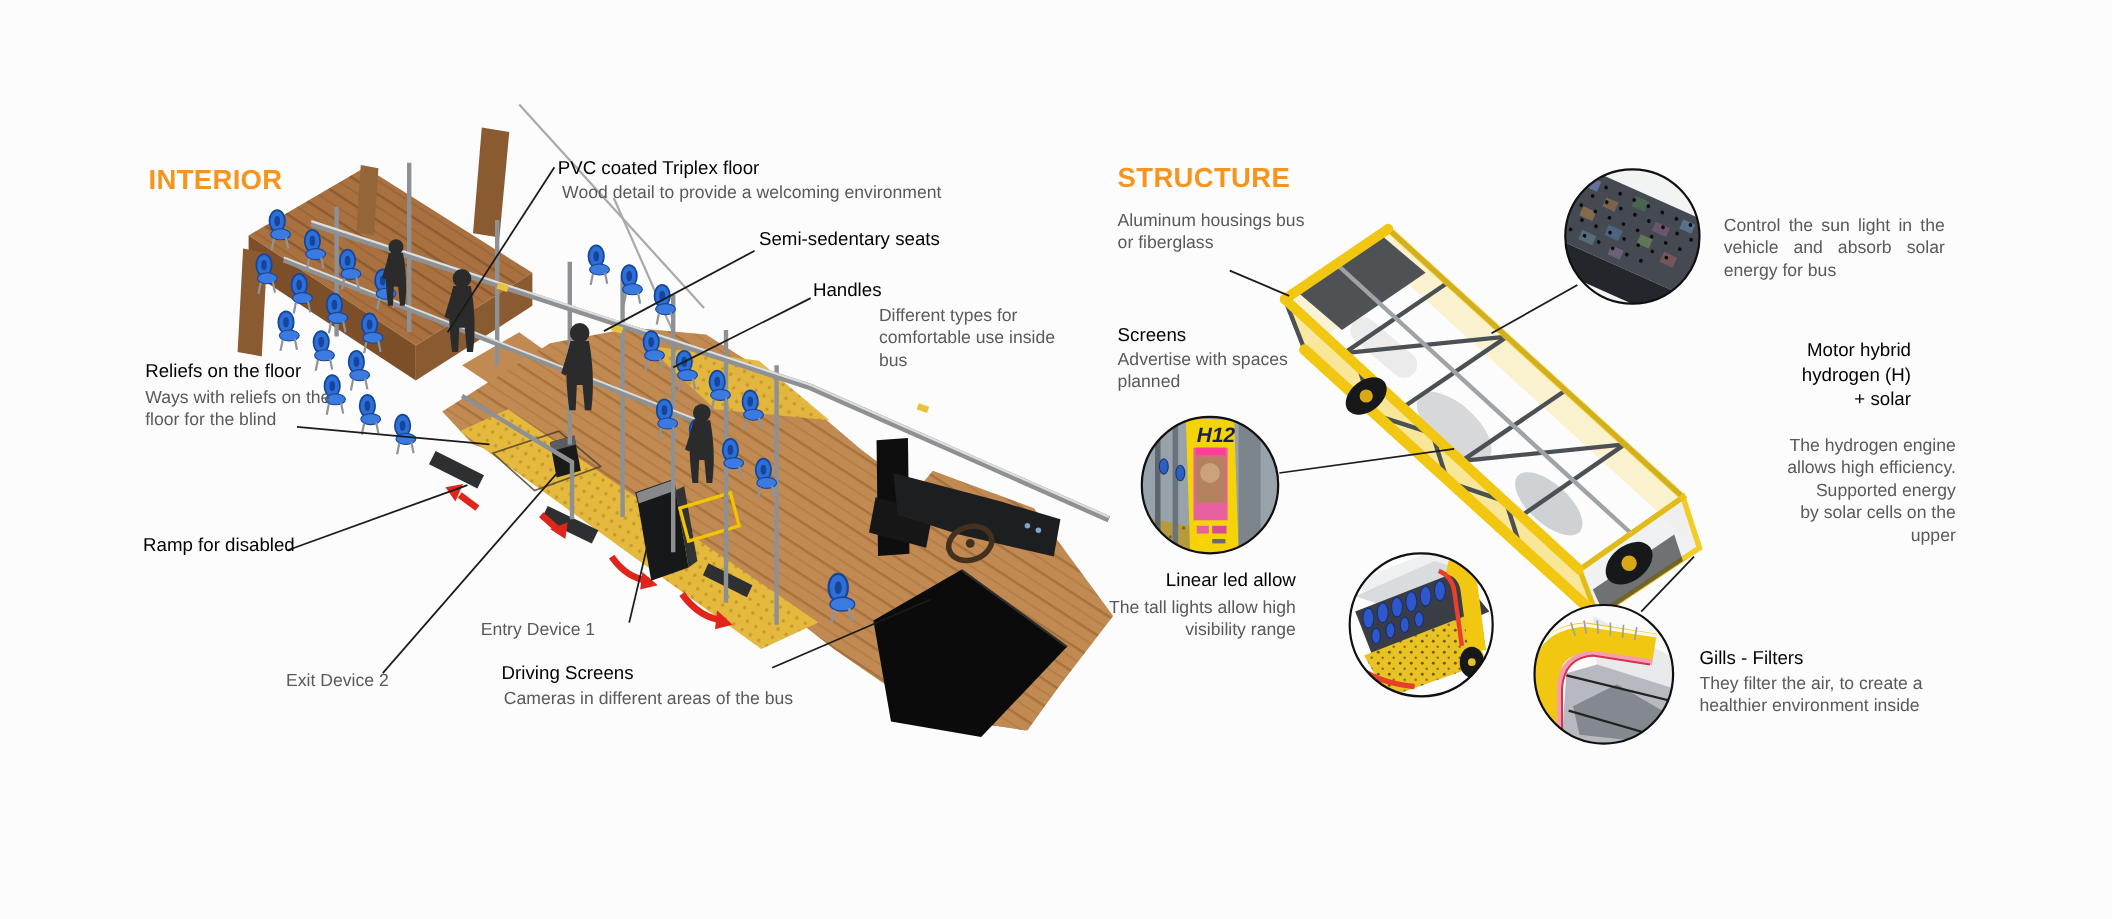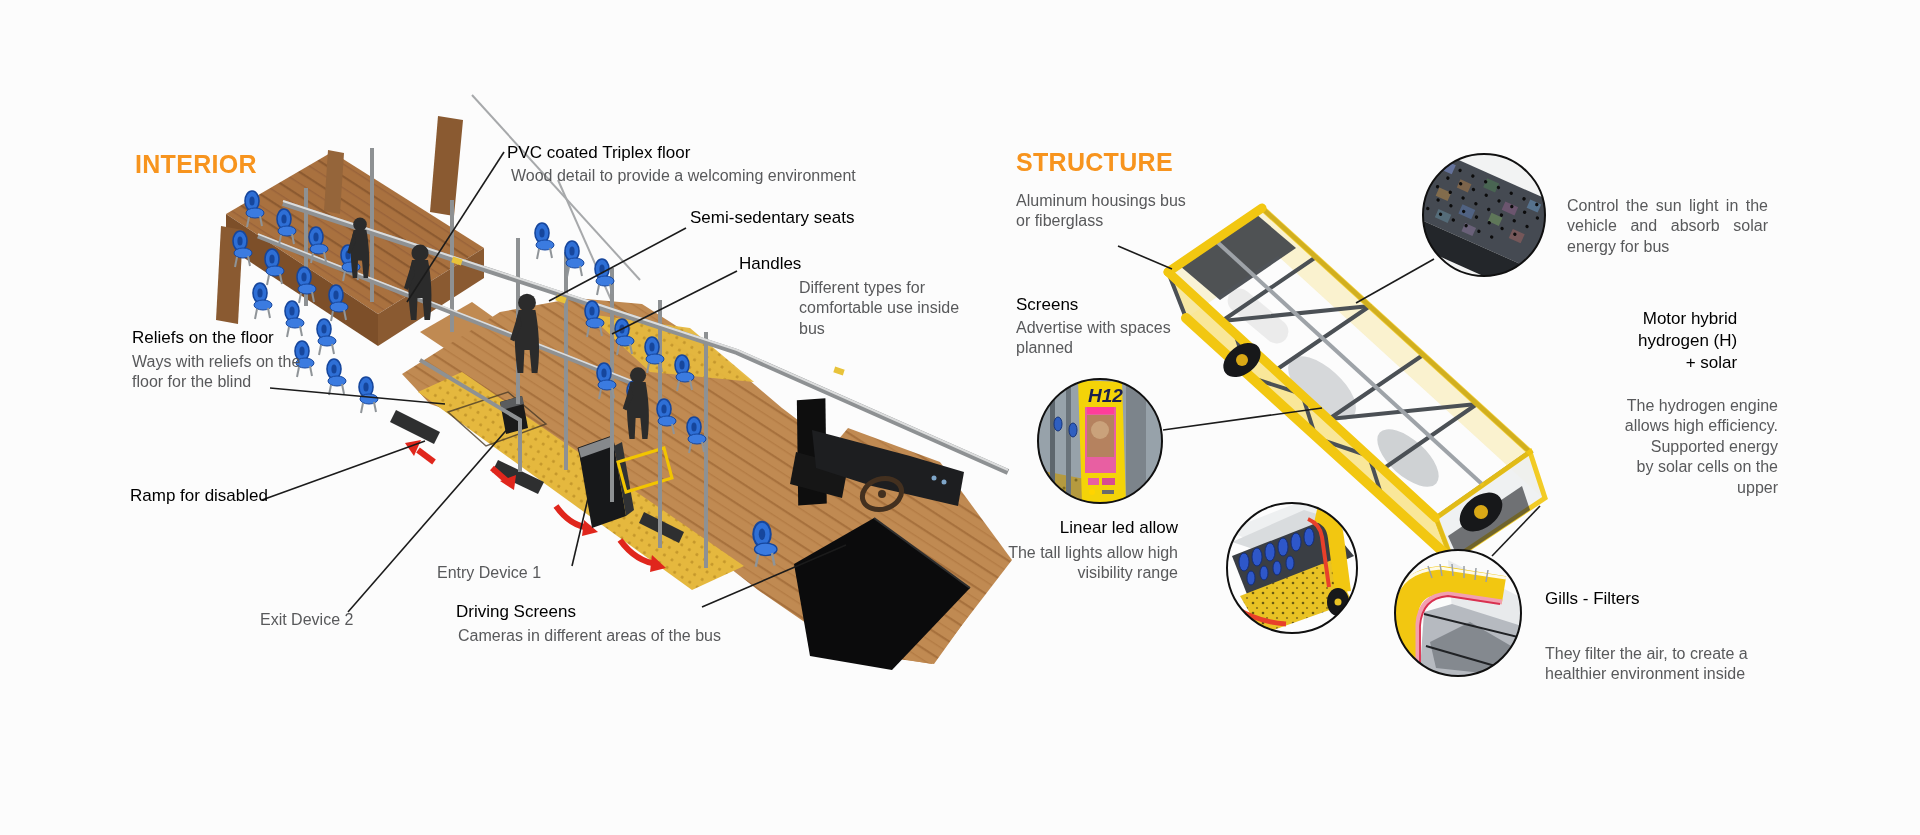--- a/index.html
+++ b/index.html
@@ -448,16 +448,16 @@
 allows high efficiency.
 Supported energy
 by solar cells on the
 upper</div>
 
   <div class="label h right nowrap" style="left:1000px;top:517px;width:178px;">Linear led allow</div>
   <div class="label b pre right" style="left:1000px;top:543px;width:178px;">The tall lights allow high
 visibility range</div>
 
   <div class="label h nowrap" style="left:1545px;top:588px;">Gills - Filters</div>
-  <div class="label b pre" style="left:1545px;top:612px;margin-top:32px;">They filter the air, to create a
+  <div class="label b pre" style="left:1545px;top:612px;">They filter the air, to create a
 healthier environment inside</div>
 
 </div>
 
 </body></html>

